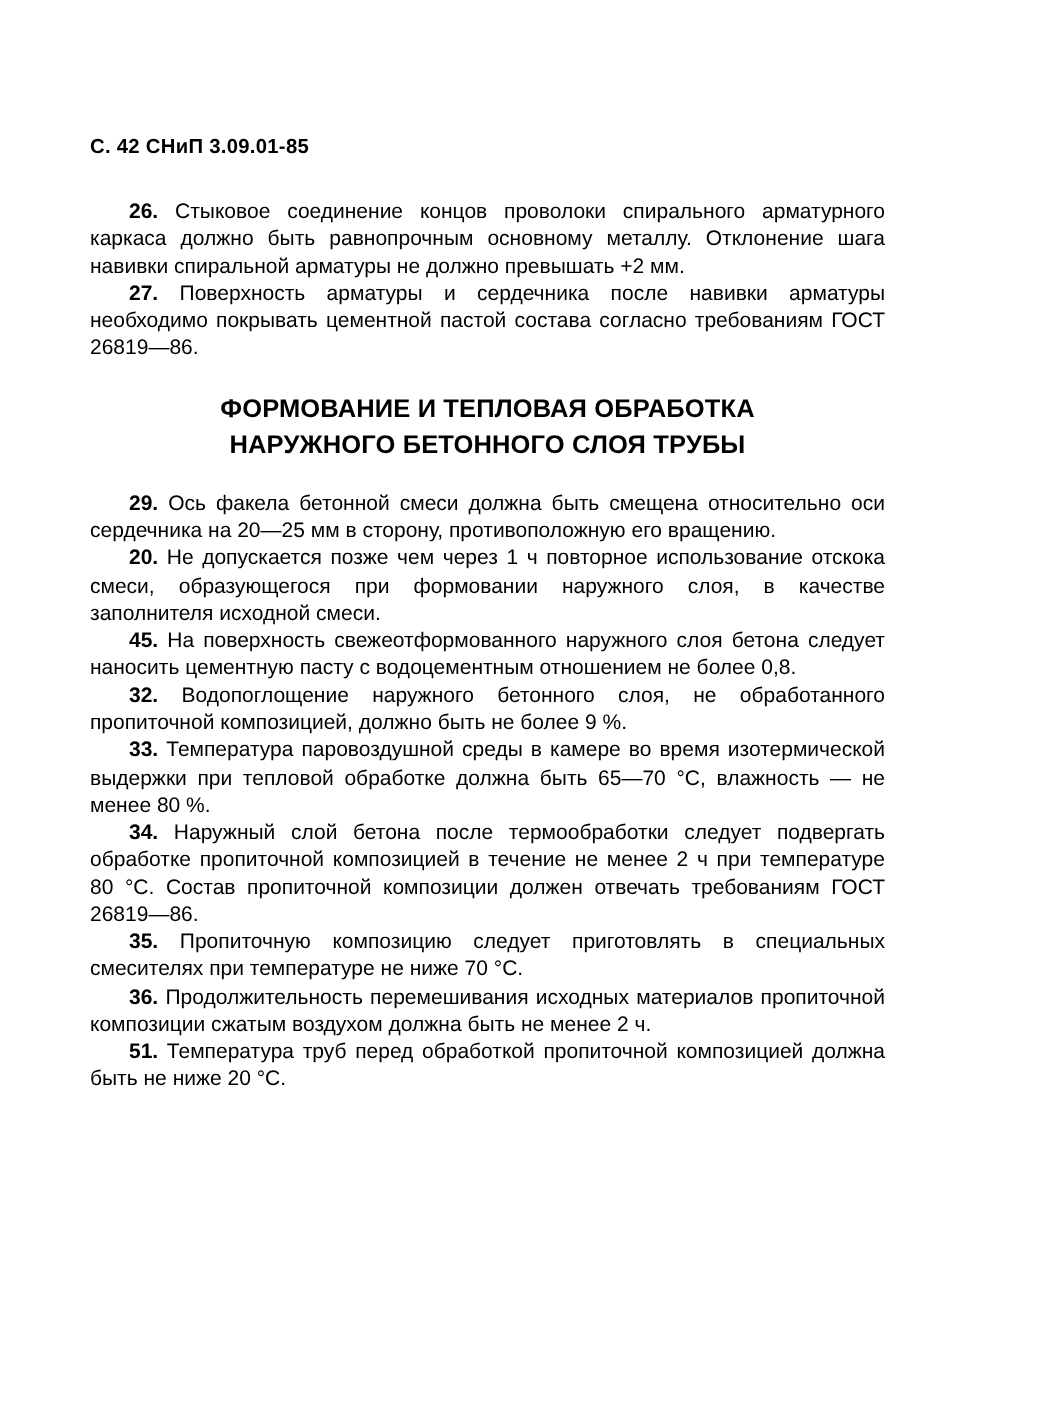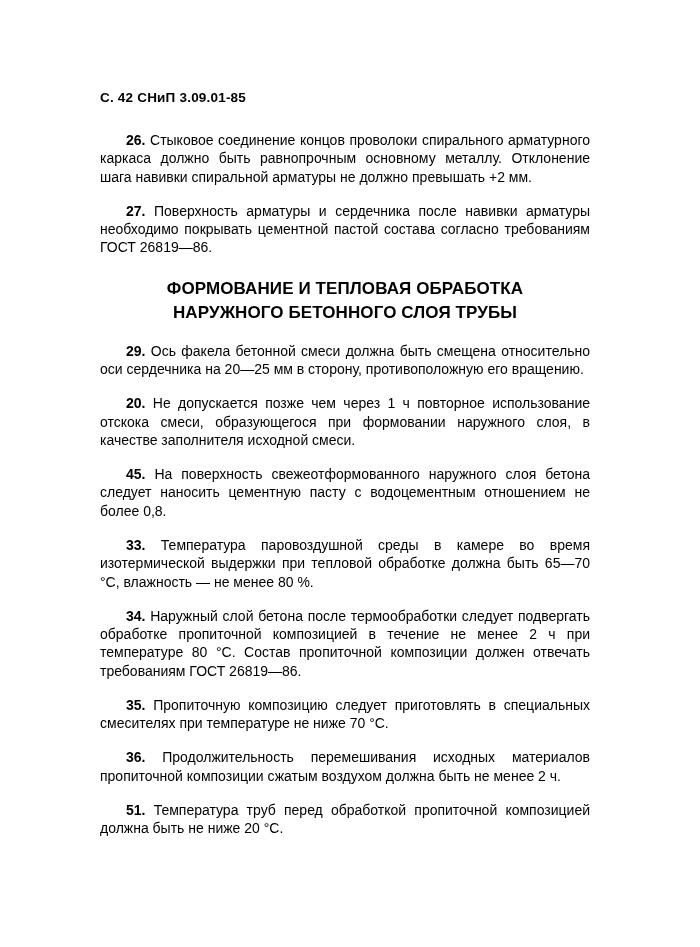--- a/index.html
+++ b/index.html
@@ -12,21 +12,21 @@
     height: 947px;
     font-family: "Liberation Sans", sans-serif;
     color: #000000;
     overflow: hidden;
   }
   .page {
     position: relative;
     width: 700px;
     height: 838px;
     box-sizing: border-box;
-    padding: 90px 110px 0 100px;
+    padding: 90px 110px 0 60px;
   }
   .page-header {
     font-size: 13.5px;
     font-weight: bold;
     letter-spacing: 0.2px;
     margin: 0 0 26px 0;
     white-space: nowrap;
   }
   .section-title {
     text-align: center;
@@ -44,21 +44,21 @@
     font-size: 14px;
     line-height: 1.305;
     text-align: justify;
     text-indent: 26px;
     hyphens: manual;
   }
   p.para .num {
     font-weight: bold;
   }
   .body-block p.para + p.para {
-    margin-top: 16px;
+    margin-top: 0;
   }
 </style>
 </head>
 <body>
 
 <div class="page">
 
   <div class="page-header">С. 42 СНиП 3.09.01-85</div>
 
   <div class="body-block">
@@ -68,20 +68,21 @@
 
   <div class="section-title">
     <span class="line">ФОРМОВАНИЕ И ТЕПЛОВАЯ ОБРАБОТКА</span>
     <span class="line">НАРУЖНОГО БЕТОННОГО СЛОЯ ТРУБЫ</span>
   </div>
 
   <div class="body-block">
     <p class="para"><span class="num">29.</span><span> Ось факела бетонной смеси должна быть смещена относительно оси сердечника на 20—25 мм в сторону, противоположную его вращению.</span></p>
     <p class="para"><span class="num">20.</span><span> Не допускается позже чем через 1 ч повторное использование отскока смеси, образующегося при формовании наружного слоя, в качестве заполнителя исходной смеси.</span></p>
     <p class="para"><span class="num">45.</span><span> На поверхность свежеотформованного наружного слоя бетона следует наносить цементную пасту с водоцементным отношением не более 0,8.</span></p>
+    <p class="para"><span class="num">32.</span><span> Водопоглощение наружного бетонного слоя, не обработанного пропиточной композицией, должно быть не более 9 %.</span></p>
     <p class="para"><span class="num">33.</span><span> Температура паровоздушной среды в камере во время изотермической выдержки при тепловой обработке должна быть 65—70 °С, влажность — не менее 80 %.</span></p>
     <p class="para"><span class="num">34.</span><span> Наружный слой бетона после термообработки следует подвергать обработке пропиточной композицией в течение не менее 2 ч при температуре 80 °С. Состав пропиточной композиции должен отвечать требованиям ГОСТ 26819—86.</span></p>
     <p class="para"><span class="num">35.</span><span> Пропиточную композицию следует приготовлять в специальных смесителях при температуре не ниже 70 °С.</span></p>
     <p class="para"><span class="num">36.</span><span> Продолжительность перемешивания исходных материалов пропиточной композиции сжатым воздухом должна быть не менее 2 ч.</span></p>
     <p class="para"><span class="num">51.</span><span> Температура труб перед обработкой пропиточной композицией должна быть не ниже 20 °С.</span></p>
   </div>
 
 </div>
 
 </body></html>

